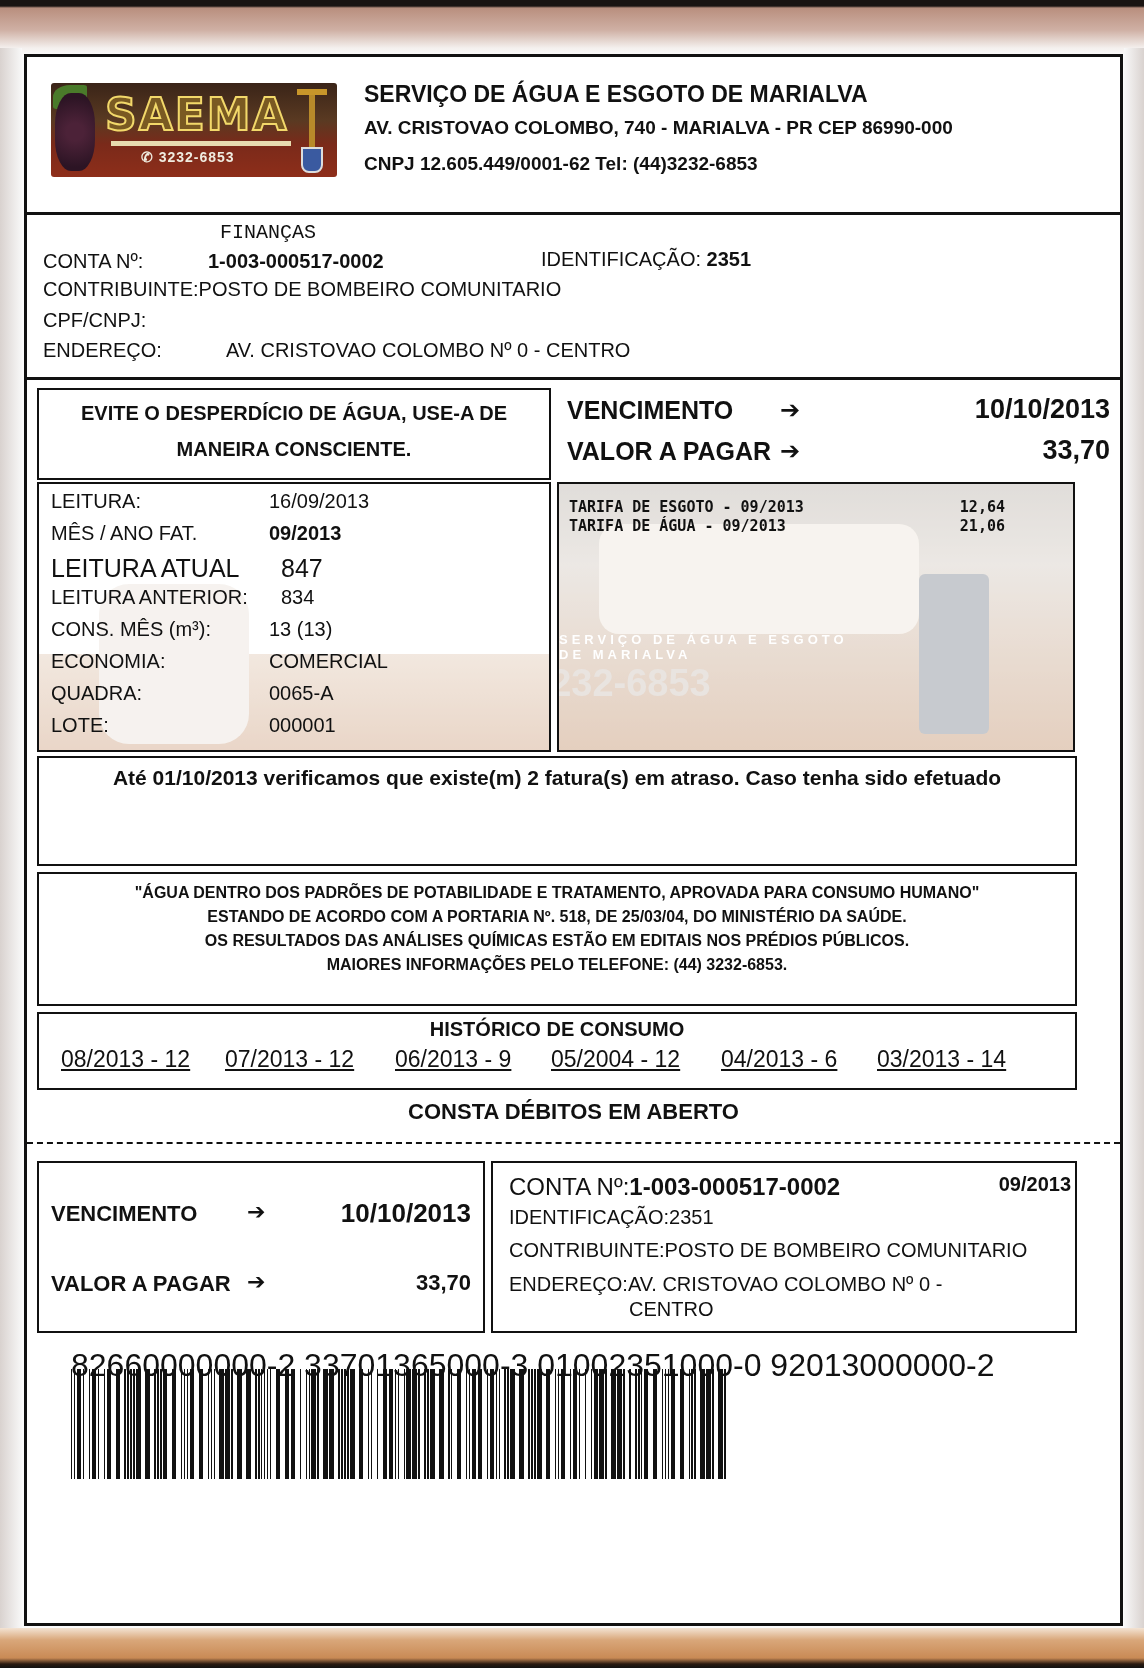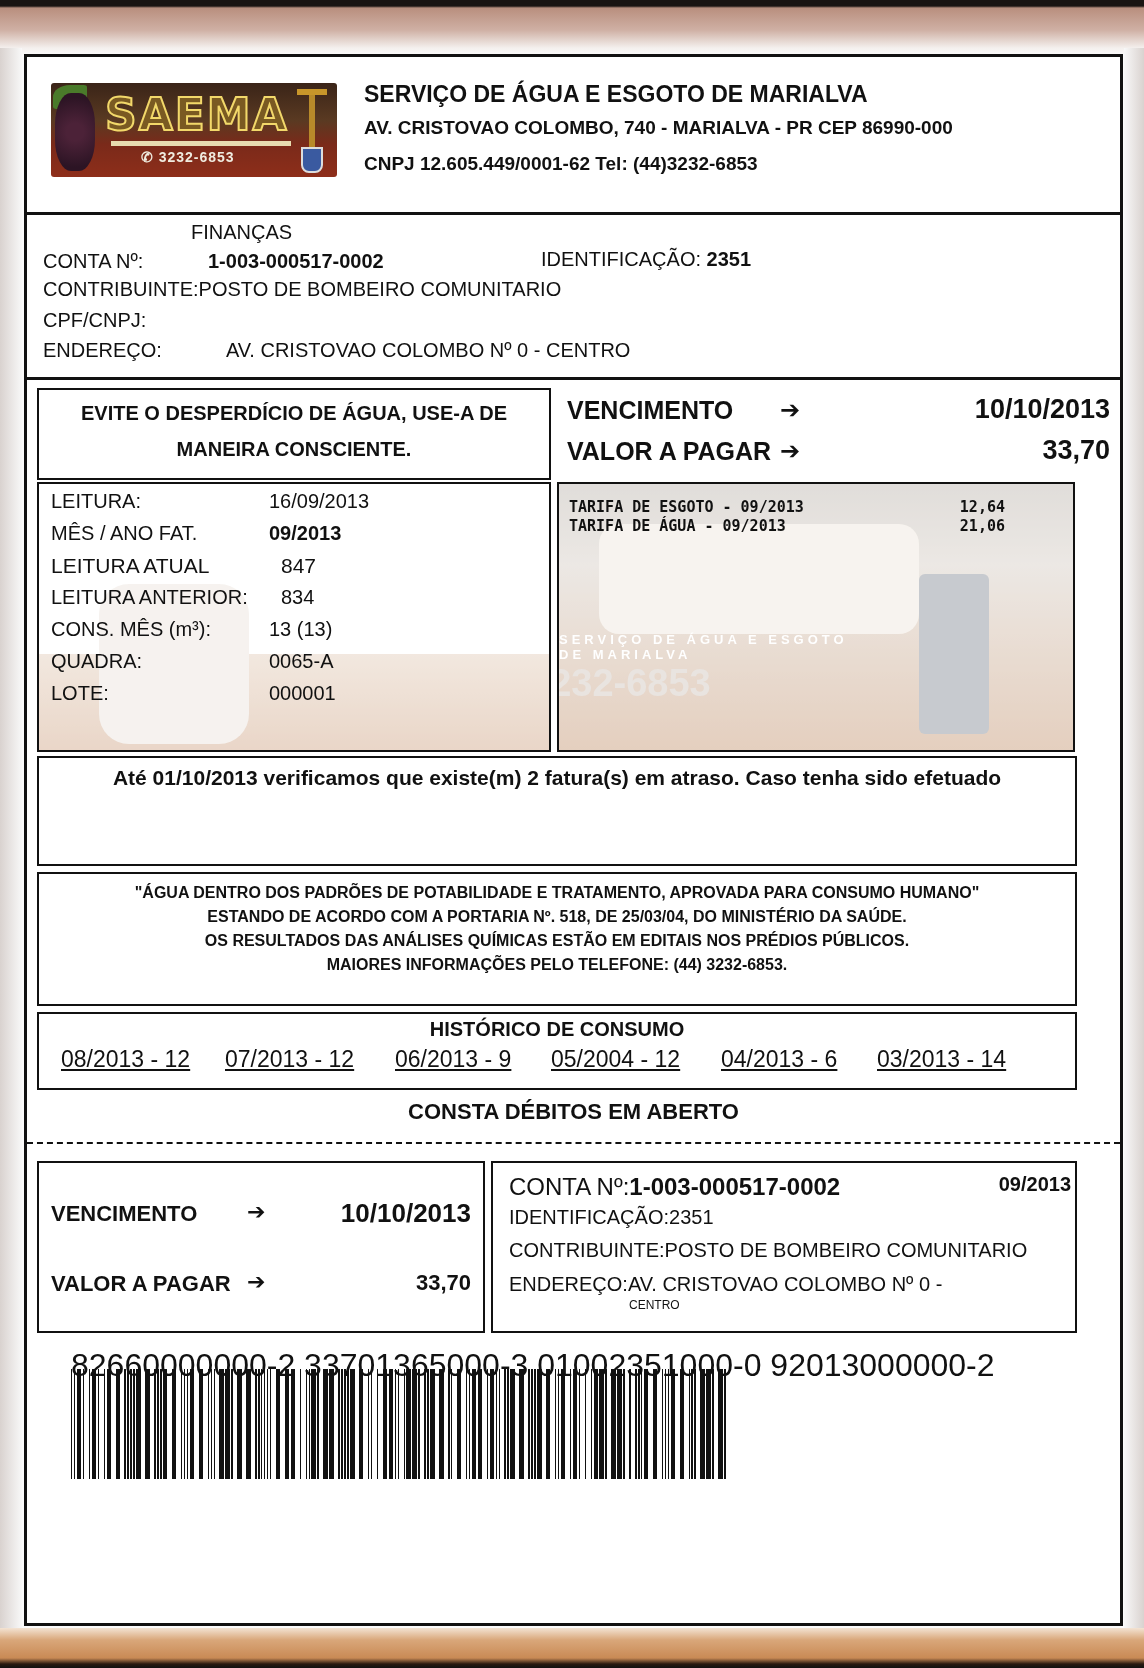--- a/index.html
+++ b/index.html
@@ -56,21 +56,21 @@
     <div class="phone">✆ <span>3232-6853</span></div>
     <div class="valve"></div>
     <div class="crest"></div>
   </div>
   <div class="abs h-title" style="left:337px;top:24px;">SERVIÇO DE ÁGUA E ESGOTO DE MARIALVA</div>
   <div class="abs h-line" style="left:337px;top:60px;">AV. CRISTOVAO COLOMBO, 740 - MARIALVA - PR  CEP 86990-000</div>
   <div class="abs h-line" style="left:337px;top:96px;">CNPJ 12.605.449/0001-62   Tel: (44)3232-6853</div>
 
   <div class="hr" style="left:0;right:0;top:155px;"></div>
 
-  <div class="abs lbl" style="left:164px;top:164px;">FINANÇAS</div>
+  <div class="abs lbl" style="left:193px;top:164px;font-family:Liberation Mono, monospace;">FINANÇAS</div>
   <div class="abs lbl" style="left:16px;top:193px;">CONTA Nº:</div>
   <div class="abs lbl bold" style="left:181px;top:193px;">1-003-000517-0002</div>
   <div class="abs lbl" style="left:514px;top:191px;"><span>IDENTIFICAÇÃO:</span> <span class="bold">2351</span></div>
   <div class="abs lbl" style="left:16px;top:221px;"><span>CONTRIBUINTE:</span><span>POSTO DE BOMBEIRO COMUNITARIO</span></div>
   <div class="abs lbl" style="left:16px;top:252px;">CPF/CNPJ:</div>
   <div class="abs lbl" style="left:181px;top:252px;"></div>
   <div class="abs lbl" style="left:16px;top:282px;">ENDEREÇO:</div>
   <div class="abs lbl" style="left:199px;top:282px;">AV. CRISTOVAO COLOMBO Nº 0 - CENTRO</div>
 
   <div class="hr" style="left:0;right:0;top:320px;"></div>
@@ -93,31 +93,35 @@
     </div>
     <div class="abs" style="left:12px;top:6px;right:0;">
       <div style="position:relative;height:32px;font-size:20px;">
           <span class="abs" style="left:0">LEITURA:</span>
           <span class="abs" style="left:218px">16/09/2013</span>
         </div>
       <div style="position:relative;height:32px;font-size:20px;">
           <span class="abs" style="left:0">MÊS / ANO FAT.</span>
           <span class="abs bold" style="left:218px">09/2013</span>
         </div>
-      <div style="position:relative;height:32px;font-size:21px;">
+      <div style="position:relative;height:32px;font-size:25px;">
           <span class="abs" style="left:0">LEITURA ATUAL</span>
           <span class="abs" style="left:230px">847</span>
         </div>
       <div style="position:relative;height:32px;font-size:20px;">
           <span class="abs" style="left:0">LEITURA ANTERIOR:</span>
           <span class="abs" style="left:230px">834</span>
         </div>
       <div style="position:relative;height:32px;font-size:20px;">
           <span class="abs" style="left:0">CONS. MÊS (m³):</span>
           <span class="abs" style="left:218px">13 (13)</span>
+        </div>
+      <div style="position:relative;height:32px;font-size:20px;">
+          <span class="abs" style="left:0">ECONOMIA:</span>
+          <span class="abs" style="left:218px">COMERCIAL</span>
         </div>
       <div style="position:relative;height:32px;font-size:20px;">
           <span class="abs" style="left:0">QUADRA:</span>
           <span class="abs" style="left:218px">0065-A</span>
         </div>
       <div style="position:relative;height:32px;font-size:20px;">
           <span class="abs" style="left:0">LOTE:</span>
           <span class="abs" style="left:218px">000001</span>
         </div>
     </div>
@@ -168,21 +172,21 @@
     <div class="abs bold" style="left:12px;top:108px;font-size:22px;">VALOR A PAGAR</div>
     <div class="abs arrow" style="left:208px;top:106px;font-size:22px;">➔</div>
     <div class="abs bold" style="right:12px;top:107px;font-size:22px;">33,70</div>
   </div>
   <div class="box" style="left:464px;top:1104px;width:586px;height:172px;overflow:hidden;">
     <div class="abs" style="left:16px;top:10px;font-size:24px;"><span>CONTA Nº:</span><span class="bold">1-003-000517-0002</span></div>
     <div class="abs bold" style="right:4px;top:10px;font-size:20px;">09/2013</div>
     <div class="abs" style="left:16px;top:43px;font-size:20px;"><span>IDENTIFICAÇÃO:</span><span>2351</span></div>
     <div class="abs" style="left:16px;top:76px;font-size:20px;white-space:nowrap;"><span>CONTRIBUINTE:</span><span>POSTO DE BOMBEIRO COMUNITARIO</span></div>
     <div class="abs" style="left:16px;top:110px;font-size:20px;white-space:nowrap;"><span>ENDEREÇO:</span><span>AV. CRISTOVAO COLOMBO Nº 0 -</span></div>
-    <div class="abs" style="left:136px;top:135px;font-size:12px;">CENTRO</div>
+    <div class="abs" style="left:136px;top:135px;font-size:20px;">CENTRO</div>
   </div>
 
   <div class="abs" style="left:44px;top:1290px;font-size:32px;letter-spacing:0px;">82660000000-2 33701365000-3 01002351000-0 92013000000-2</div>
   <div class="barcode" id="barcode" style="left:44px;top:1312px;">
       <span style="width: 1.48753px; background: rgb(17, 17, 17);"></span>
       <span style="width: 1.48753px; background: transparent;"></span>
       <span style="width: 1.48753px; background: rgb(17, 17, 17);"></span>
       <span style="width: 1.48753px; background: transparent;"></span>
       <span style="width: 4.46258px; background: rgb(17, 17, 17);"></span>
       <span style="width: 1.48753px; background: transparent;"></span>

